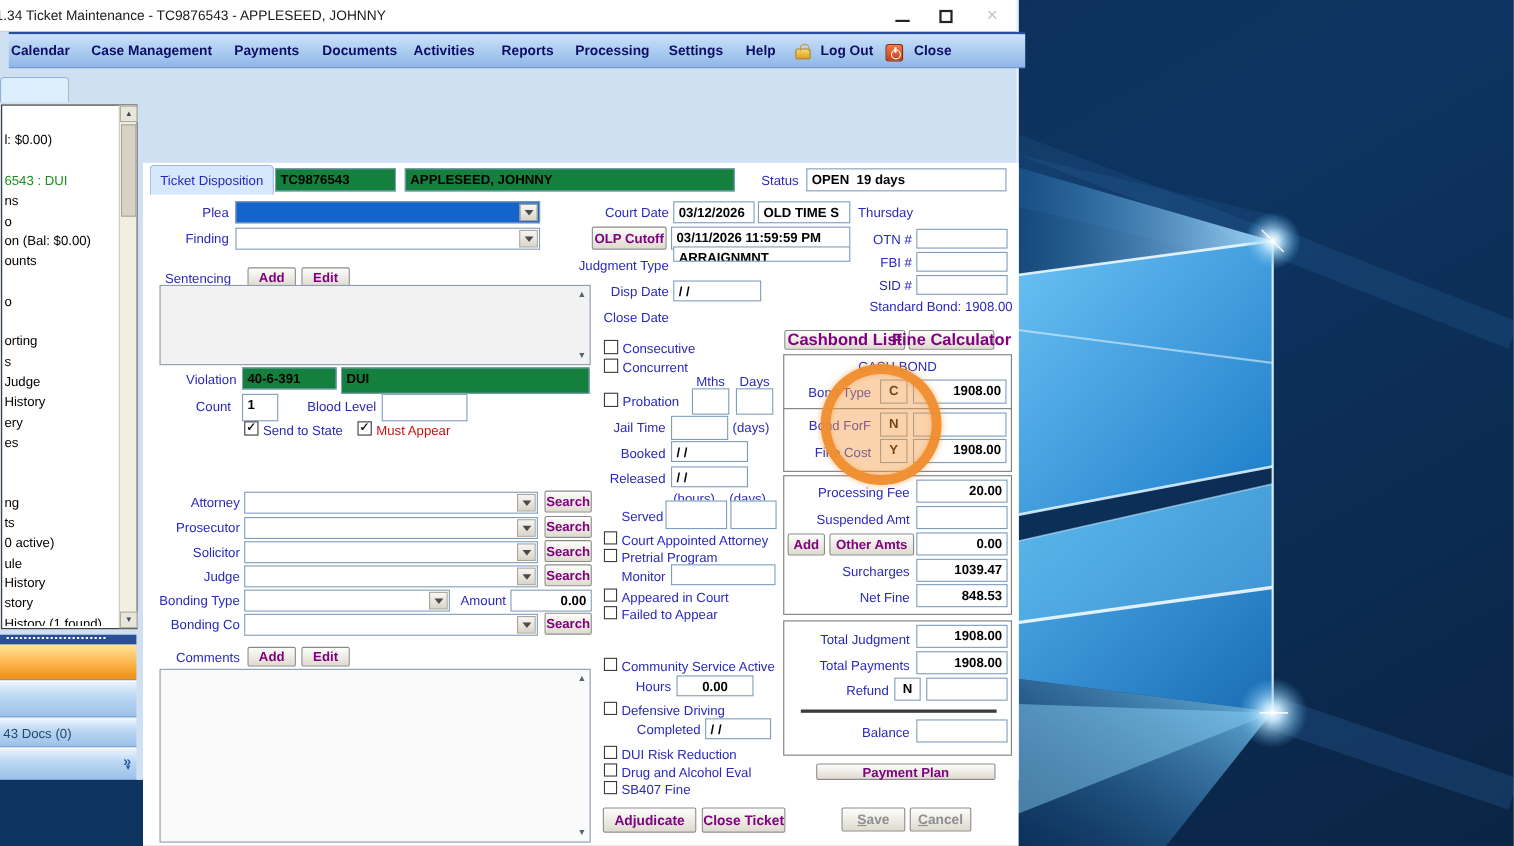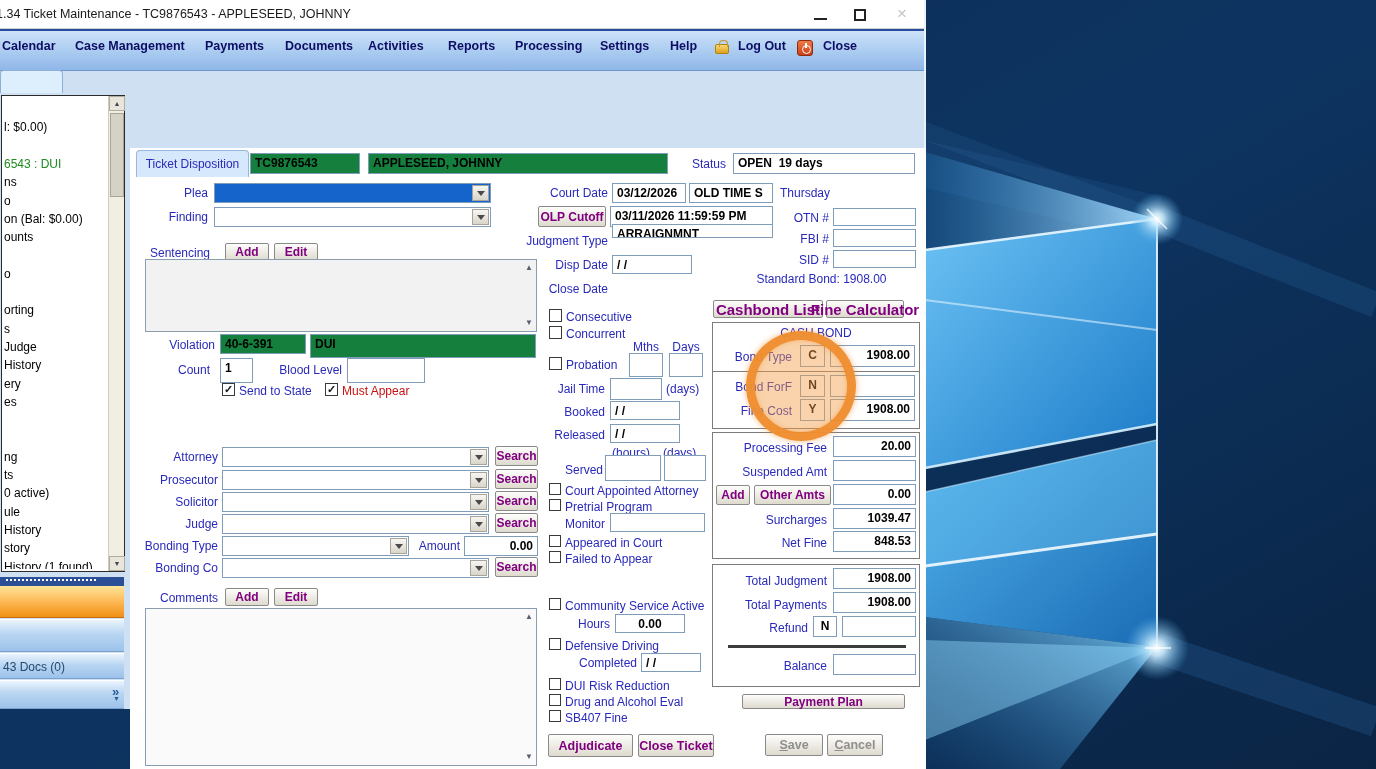--- a/index.html
+++ b/index.html
@@ -98,21 +98,21 @@
       <div class="abs" style="left:9px;top:18px;width:13px;height:2px;background:#222"></div>
     </div>
     <div class="abs" style="left:845px;top:0;width:30px;height:29px">
       <div class="abs" style="left:9px;top:9px;width:12px;height:12px;border:2px solid #222"></div>
     </div>
     <div class="abs" style="left:888px;top:0;width:32px;height:29px">
       <span class="abs" style="left:9px;top:4px;font-size:17px;color:#c3c3c3">×</span>
     </div>
   </div>
 
-  <div class="abs" style="left:0;top:29px;width:924px;height:42px;background:linear-gradient(#cde1f9,#a9cbf0 55%,#8fb6e8);border-top:2px solid #274e9c;border-bottom:1px solid #6b94c8">
+  <div class="abs" style="left:8px;top:29px;width:924px;height:33px;background:linear-gradient(#cde1f9,#a9cbf0 55%,#8fb6e8);border-top:2px solid #274e9c;border-bottom:1px solid #6b94c8">
     <span class="menu-item" style="left:2px">Calendar</span>
     <span class="menu-item" style="left:75px">Case Management</span>
     <span class="menu-item" style="left:205px">Payments</span>
     <span class="menu-item" style="left:285px">Documents</span>
     <span class="menu-item" style="left:368px">Activities</span>
     <span class="menu-item" style="left:448px">Reports</span>
     <span class="menu-item" style="left:515px">Processing</span>
     <span class="menu-item" style="left:600px">Settings</span>
     <span class="menu-item" style="left:670px">Help</span>
     <span class="lock" style="left:715px;top:13px"></span>
@@ -212,21 +212,21 @@
 
 <div class="abs" style="left:145px;top:259px;width:392px;height:73px;background:#f2f2f2;border:1px solid #8a9cae">
   <span class="tarr" style="right:3px;top:4px">▲</span>
   <span class="tarr" style="right:3px;bottom:4px">▼</span>
 </div>
 <div class="lbl r" style="left:533px;top:258px;width:75px">Disp Date</div>
 <div class="fld" style="left:612px;top:255px;width:80px;height:19px">/ /</div>
 <div class="lbl r" style="left:784px;top:253px;width:45px">SID #</div>
 <div class="fld" style="left:833px;top:250px;width:83px;height:18px"></div>
 <div class="lbl r" style="left:533px;top:282px;width:75px">Close Date</div>
-<div class="lbl c" style="left:724px;top:272px;width:195px">Standard Bond: 1908.00</div>
+<div class="lbl c" style="left:758px;top:272px;width:195px">Standard Bond: 1908.00</div>
 
 <div class="btn small" style="left:713px;top:300px;width:110px;height:18px">Cashbond List</div>
 <div class="btn small" style="left:826px;top:300px;width:78px;height:18px">Fine Calculator</div>
 
 <div class="chk" style="left:549px;top:309px"></div>
 <div class="lbl" style="left:566px;top:310px">Consecutive</div>
 <div class="chk" style="left:549px;top:326px"></div>
 <div class="lbl" style="left:566px;top:327px">Concurrent</div>
 
 <div class="lbl r" style="left:148px;top:338px;width:67px">Violation</div>

